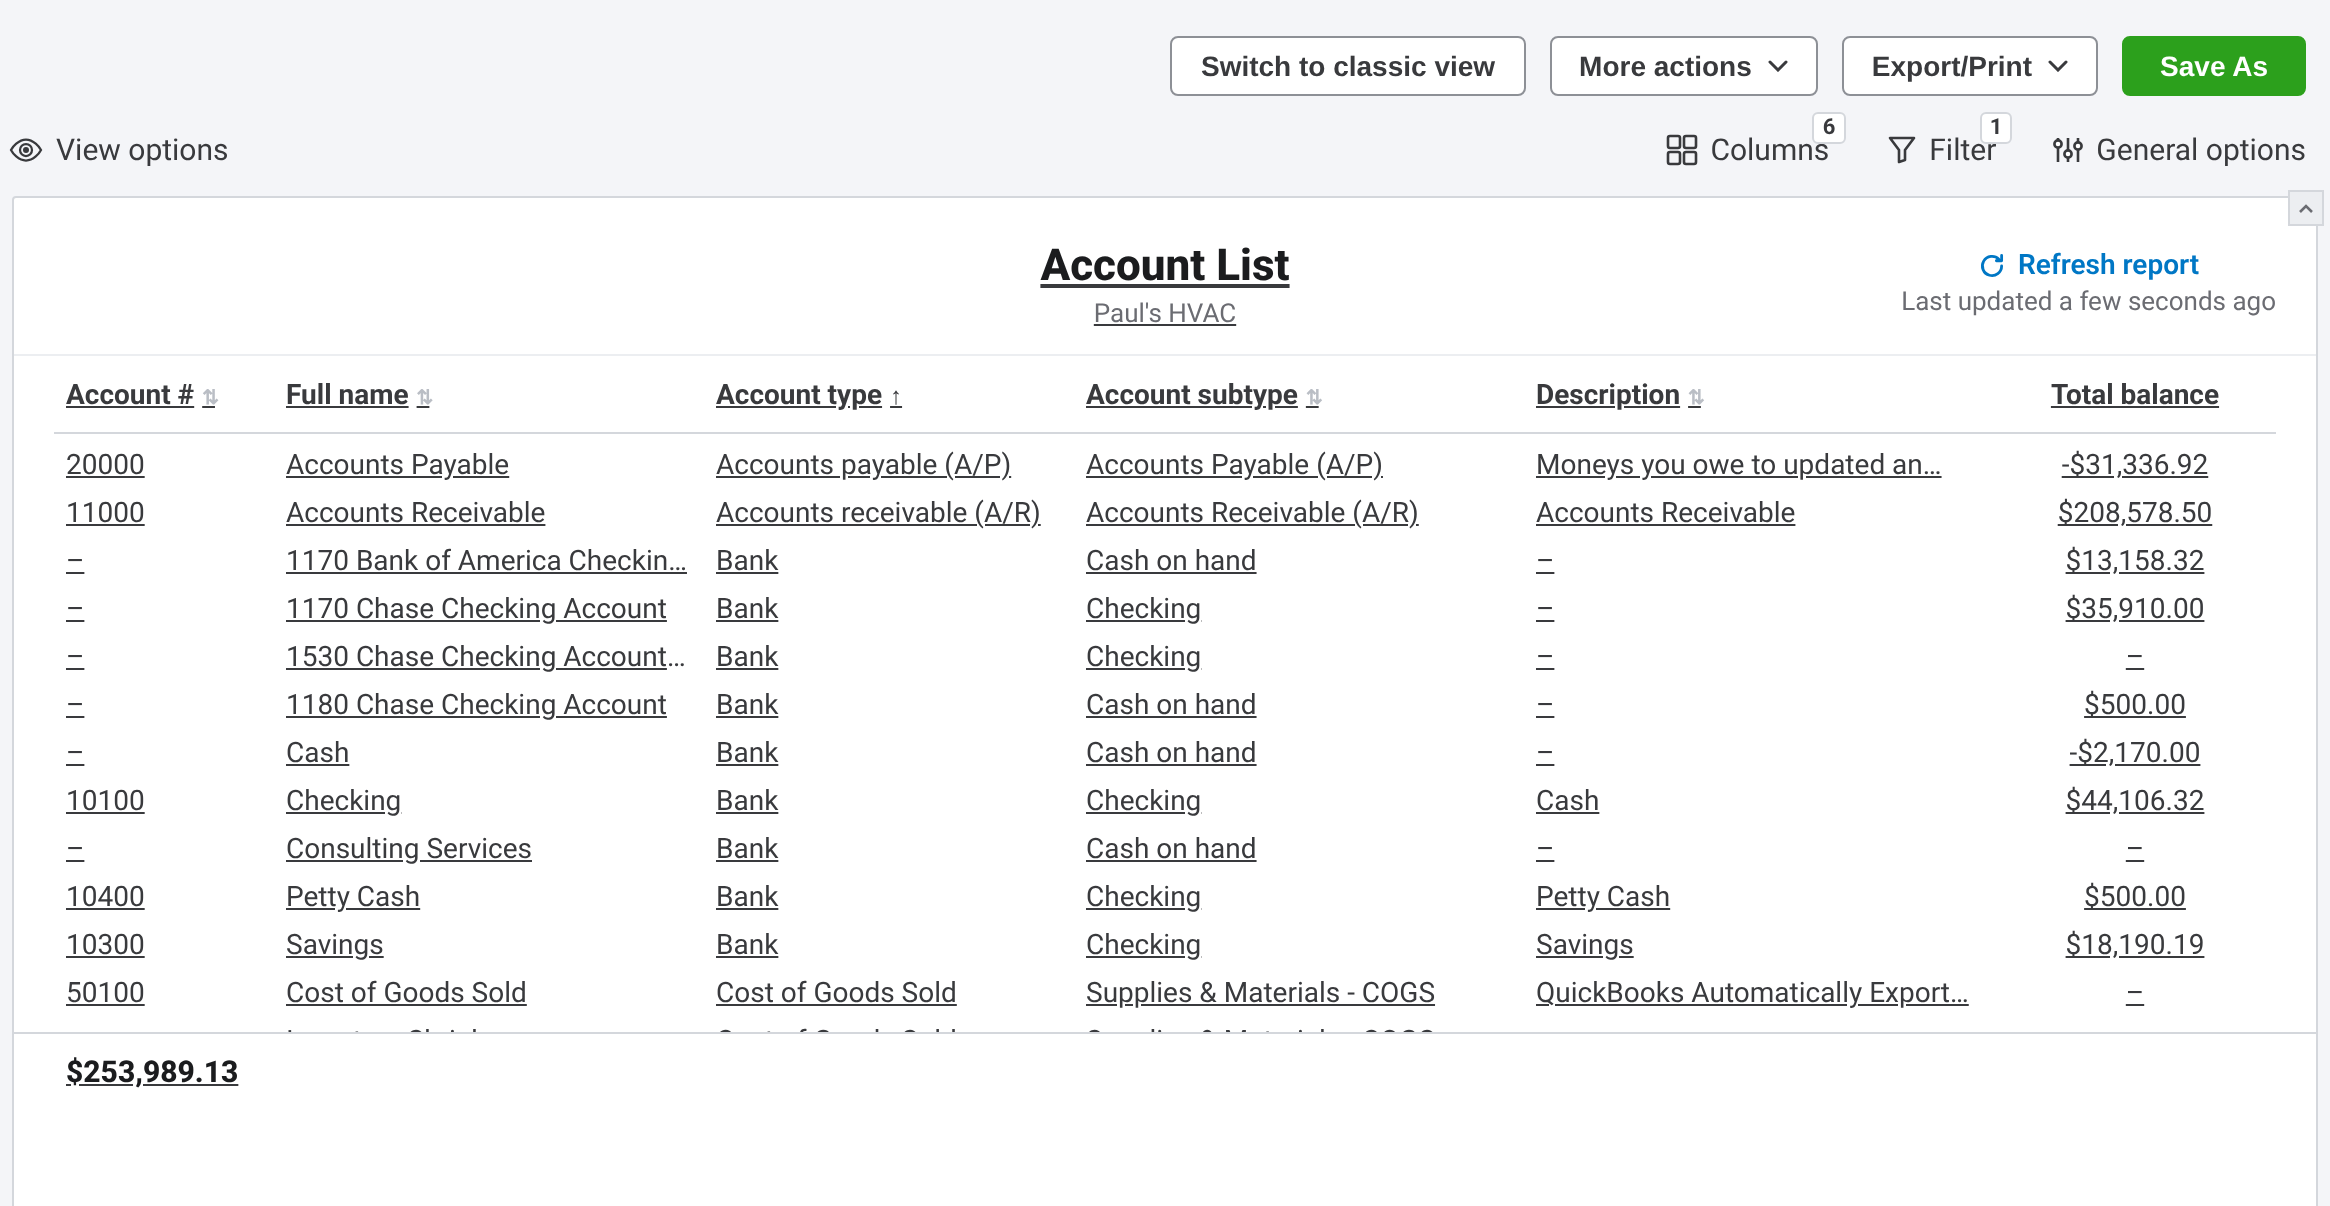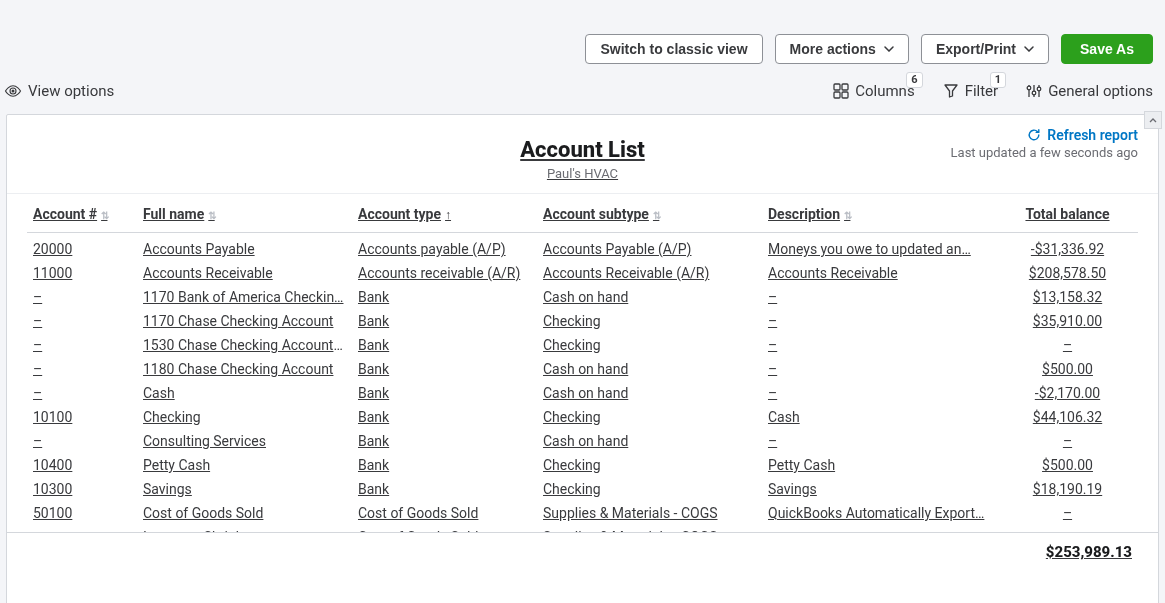--- a/index.html
+++ b/index.html
@@ -24,21 +24,20 @@
       background: #fff;
       border-radius: 4px;
       padding: 6px 14px;
       font-size: 14px;
       font-weight: 600;
       color: #393a3d;
       cursor: pointer;
       display: inline-flex;
       align-items: center;
       gap: 8px;
-      margin-top: 16px;
     }
     .btn-primary {
       background: #2ca01c;
       border-color: #2ca01c;
       color: #fff;
       padding: 6px 18px;
     }
     .toolbar-row {
       display: flex;
       justify-content: space-between;
@@ -115,22 +114,21 @@
       color: #1b1c1e;
     }
     .report-subtitle {
       font-size: 13px;
       color: #6b6c72;
       margin-top: 4px;
     }
     .refresh-area {
       position: absolute;
       right: 20px;
-      top: 12px;
-      text-align: right;
+      top: 26px;
     }
     .refresh-link {
       color: #0077c5;
       font-weight: 600;
       font-size: 14px;
       display: inline-flex;
       align-items: center;
       gap: 6px;
       cursor: pointer;
     }
@@ -167,21 +165,21 @@
       color: #393a3d;
       white-space: nowrap;
       overflow: hidden;
       text-overflow: ellipsis;
       height: 24px;
     }
     tbody tr:first-child td { padding-top: 8px; }
     .footer-total {
       border-top: 1px solid #d4d7dc;
       padding: 10px 26px 12px 26px;
-      text-align: right;
+      text-align: left;
       font-weight: 800;
       font-size: 15px;
       color: #1b1c1e;
       background: #fff;
     }
     .col-accnum { width: 110px; }
     .col-fullname { width: 215px; }
     .col-type { width: 185px; }
     .col-subtype { width: 225px; }
     .col-desc { width: 235px; }

